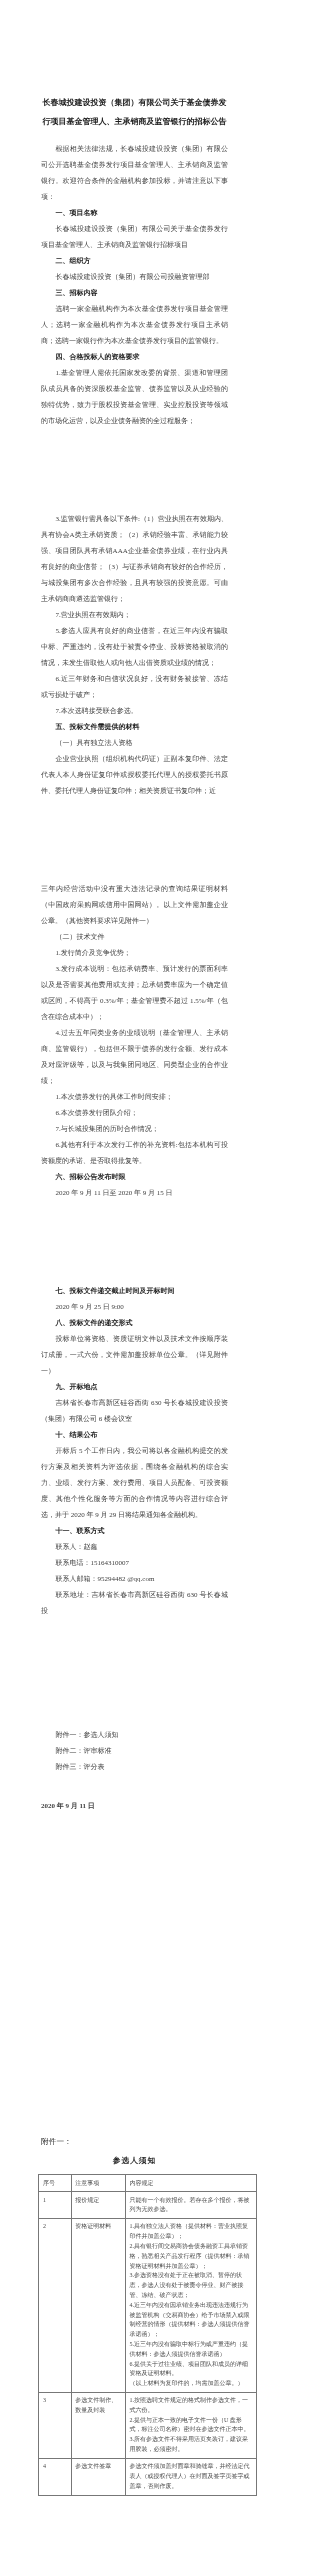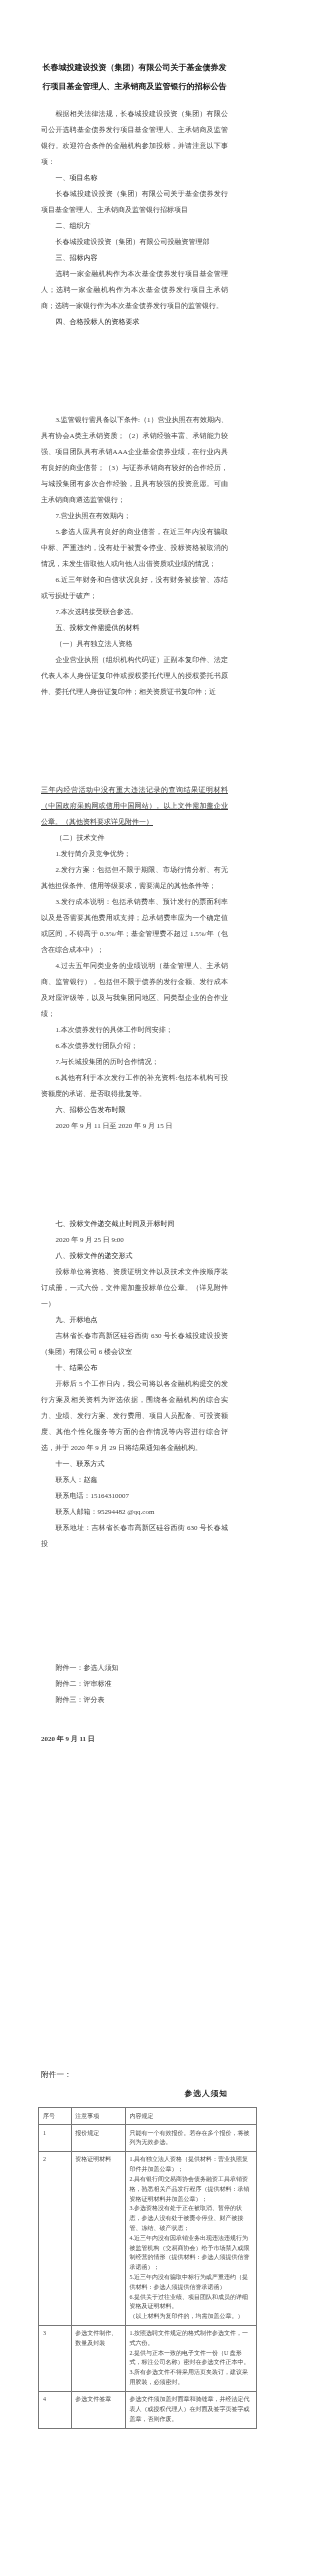--- a/index.html
+++ b/index.html
@@ -1,29 +1,29 @@
 <!DOCTYPE html>
 <html style="font-size:8.2px"><head>
 <meta charset="utf-8">
 <style>
   html,body{margin:0;padding:0;background:#ffffff;}
   body{width:309px;font-family:"Liberation Serif","DejaVu Serif",serif;}
   .page{width:309px;height:3061px;background:#ffffff;overflow:hidden;position:relative;}
-  .content{padding:58px 81px 0 41px;color:#404040;}
+  .content{padding:58px 81px 0 41px;color:#404040;margin-top:35px;}
   .doc-title{font-size:8px;font-weight:bold;color:#1d1d1d;line-height:19px;text-align:center;margin:0 0 10.3px 0;}
   .blocks div{font-size:7px;line-height:16px;text-align:justify;margin:0;}
   .blocks .t-p{text-indent:14.4px;}
-  .blocks .t-pc{text-indent:0;text-decoration:underline;}
-  .blocks .t-h{font-weight:normal;color:#1d1d1d;text-indent:14.4px;}
+  .blocks .t-pc{text-indent:0;}
+  .blocks .t-h{font-weight:bold;color:#1d1d1d;text-indent:14.4px;}
   .blocks .t-gap1{height:82px;}
   .blocks .t-gap2{height:108px;}
   .blocks .t-date{text-align:left;margin-top:23px;padding-right:1px;font-weight:bold;}
   .blocks .t-gap3{height:319px;}
   .att-label{font-size:7.7px;font-weight:normal;color:#1d1d1d;line-height:17.5px;}
-  .att-title{font-size:7.7px;font-weight:bold;color:#1d1d1d;text-align:right;letter-spacing:1px;line-height:13.4px;margin-top:3.1px;}
+  .att-title{font-size:7.7px;font-weight:bold;color:#1d1d1d;text-align:center;letter-spacing:1px;line-height:13.4px;margin-top:3.1px;}
   table.tbl{border-collapse:collapse;table-layout:fixed;font-size:6px;line-height:9.8px;color:#4a4a4a;margin-top:7.2px;}
   table.tbl th,table.tbl td{border:0.5px solid #777777;font-weight:normal;text-align:left;vertical-align:top;padding:3.1px 3.6px;white-space:pre-line;word-break:break-all;}
   table.tbl1{width:193px;margin-left:-2.6px;}
   table.tbl1 .c0{width:24px;}
   table.tbl1 .c1{width:46px;}
   table.tbl1 .c2{width:123px;}
 </style>
 </head>
 <body>
 
@@ -43,20 +43,21 @@
         <div class="t-h">二、组织方</div>
 
         <div class="t-p">长春城投建设投资（集团）有限公司投融资管理部</div>
 
         <div class="t-h">三、招标内容</div>
 
         <div class="t-p">选聘一家金融机构作为本次基金债券发行项目基金管理人；选聘一家金融机构作为本次基金债券发行项目主承销商；选聘一家银行作为本次基金债券发行项目的监管银行。</div>
 
         <div class="t-h">四、合格投标人的资格要求</div>
 
+        <div class="t-p">1.基金管理人需依托国家发改委的背景、渠道和管理团队成员具备的资深股权基金监管、债券监管以及从业经验的独特优势，致力于股权投资基金管理、实业控股投资等领域的市场化运营，以及企业债务融资的全过程服务；</div>
 
         <div class="t-gap1"></div>
 
 
         <div class="t-p">3.监管银行需具备以下条件:（1）营业执照在有效期内、具有协会A类主承销资质；（2）承销经验丰富、承销能力较强、项目团队具有承销AAA企业基金债券业绩，在行业内具有良好的商业信誉；（3）与证券承销商有较好的合作经历，与城投集团有多次合作经验，且具有较强的投资意愿。可由主承销商商遴选监管银行；</div>
 
         <div class="t-p">7.营业执照在有效期内；</div>
 
         <div class="t-p">5.参选人应具有良好的商业信誉，在近三年内没有骗取中标、严重违约，没有处于被责令停业、投标资格被取消的情况，未发生借取他人或向他人出借资质或业绩的情况；</div>
 
@@ -71,21 +72,20 @@
         <div class="t-p">企业营业执照（组织机构代码证）正副本复印件、法定代表人本人身份证复印件或授权委托代理人的授权委托书原件、委托代理人身份证复印件；相关资质证书复印件；近</div>
 
         <div class="t-gap1"></div>
 
         <div class="t-pc">三年内经营活动中没有重大违法记录的查询结果证明材料（中国政府采购网或信用中国网站）。以上文件需加盖企业公章。（其他资料要求详见附件一）</div>
 
         <div class="t-p">（二）技术文件</div>
 
         <div class="t-p">1.发行简介及竞争优势；</div>
 
-        <div class="t-p">2.发行方案：包括但不限于期限、市场行情分析、有无其他担保条件、信用等级要求，需要满足的其他条件等；</div>
 
         <div class="t-p">3.发行成本说明：包括承销费率、预计发行的票面利率以及是否需要其他费用或支持；总承销费率应为一个确定值或区间，不得高于 0.3%/年；基金管理费不超过 1.5%/年（包含在综合成本中）；</div>
 
         <div class="t-p">4.过去五年同类业务的业绩说明（基金管理人、主承销商、监管银行），包括但不限于债券的发行金额、发行成本及对应评级等，以及与我集团同地区、同类型企业的合作业绩；</div>
 
         <div class="t-p">1.本次债券发行的具体工作时间安排；</div>
 
         <div class="t-p">6.本次债券发行团队介绍；</div>
 
         <div class="t-p">7.与长城投集团的历时合作情况；</div>

